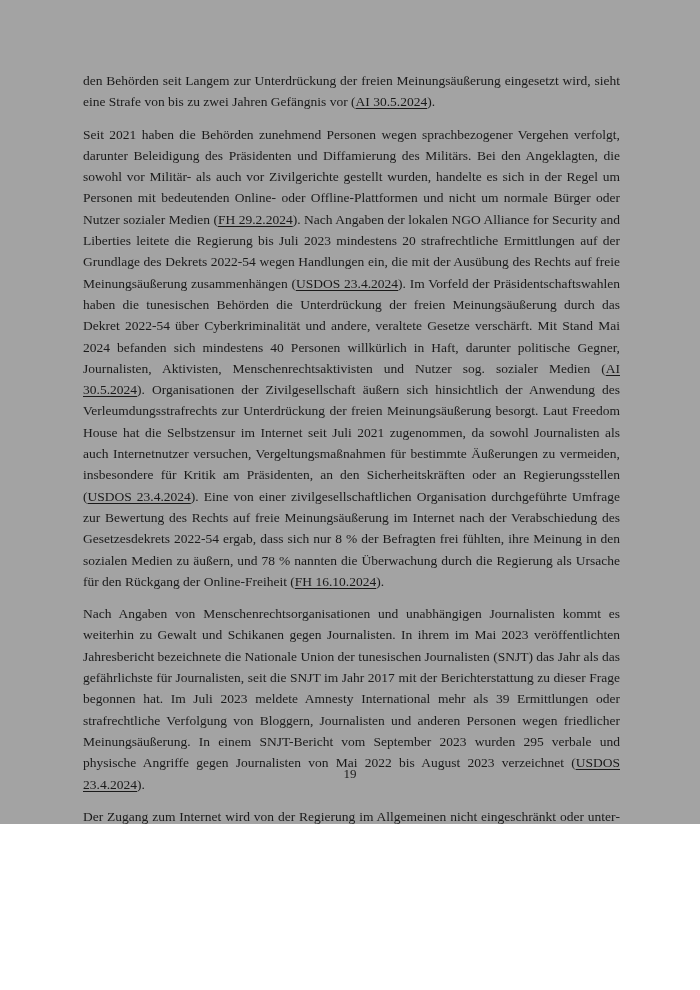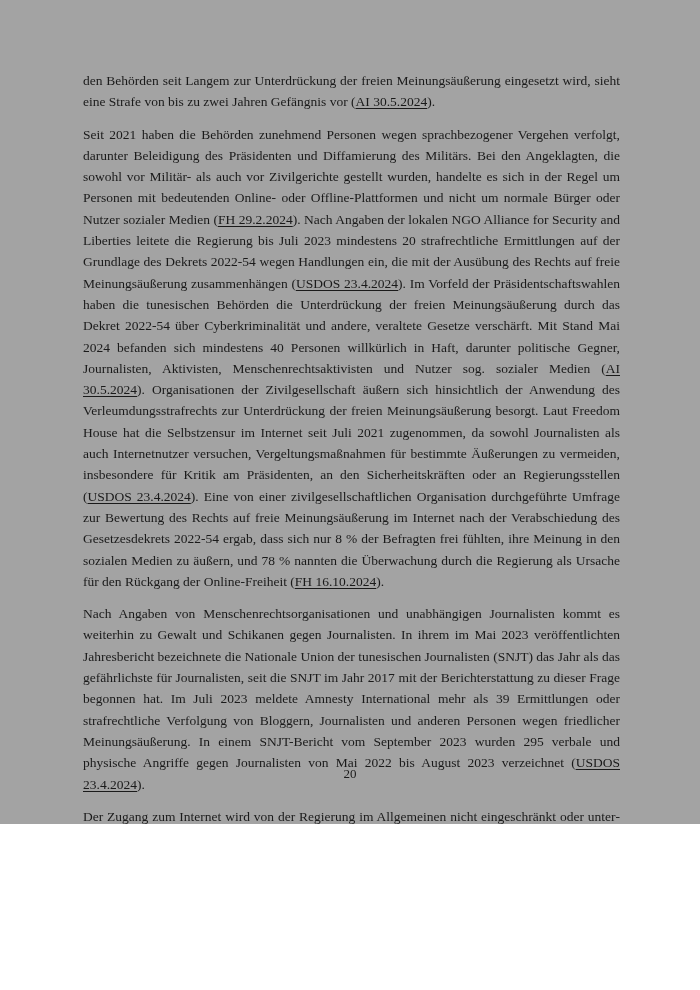--- a/index.html
+++ b/index.html
@@ -50,15 +50,15 @@
 <body>
 
 <div class="page">
   <main class="text-column">
       <p class="para"><span>den Behörden seit Langem zur Unterdrückung der freien Meinungsäußerung eingesetzt wird, sieht eine Strafe von bis zu zwei Jahren Gefängnis vor (</span><a class="citation">AI 30.5.2024</a><span>).</span></p>
       <p class="para"><span>Seit 2021 haben die Behörden zunehmend Personen wegen sprachbezogener Vergehen ver­folgt, darunter Beleidigung des Präsidenten und Diffamierung des Militärs. Bei den Angeklagten, die sowohl vor Militär- als auch vor Zivilgerichte gestellt wurden, handelte es sich in der Regel um Personen mit bedeutenden Online- oder Offline-Plattformen und nicht um normale Bür­ger oder Nutzer sozialer Medien (</span><a class="citation">FH 29.2.2024</a><span>). Nach Angaben der lokalen NGO Alliance for Security and Liberties leitete die Regierung bis Juli 2023 mindestens 20 strafrechtliche Ermitt­lungen auf der Grundlage des Dekrets 2022-54 wegen Handlungen ein, die mit der Ausübung des Rechts auf freie Meinungsäußerung zusammenhängen (</span><a class="citation">USDOS 23.4.2024</a><span>). Im Vorfeld der Präsidentschaftswahlen haben die tunesischen Behörden die Unterdrückung der freien Meinungsäußerung durch das Dekret 2022-54 über Cyberkriminalität und andere, veraltete Ge­setze verschärft. Mit Stand Mai 2024 befanden sich mindestens 40 Personen willkürlich in Haft, darunter politische Gegner, Journalisten, Aktivisten, Menschenrechtsaktivisten und Nutzer sog. sozialer Medien (</span><a class="citation">AI 30.5.2024</a><span>). Organisationen der Zivilgesellschaft äußern sich hinsichtlich der Anwendung des Verleumdungsstrafrechts zur Unterdrückung der freien Meinungsäußerung besorgt. Laut Freedom House hat die Selbstzensur im Internet seit Juli 2021 zugenommen, da sowohl Journalisten als auch Internetnutzer versuchen, Vergeltungsmaßnahmen für bestimmte Äußerungen zu vermeiden, insbesondere für Kritik am Präsidenten, an den Sicherheitskräften oder an Regierungsstellen (</span><a class="citation">USDOS 23.4.2024</a><span>). Eine von einer zivilgesellschaftlichen Organisa­tion durchgeführte Umfrage zur Bewertung des Rechts auf freie Meinungsäußerung im Internet nach der Verabschiedung des Gesetzesdekrets 2022-54 ergab, dass sich nur 8 % der Befragten frei fühlten, ihre Meinung in den sozialen Medien zu äußern, und 78 % nannten die Überwachung durch die Regierung als Ursache für den Rückgang der Online-Freiheit (</span><a class="citation">FH 16.10.2024</a><span>).</span></p>
       <p class="para"><span>Nach Angaben von Menschenrechtsorganisationen und unabhängigen Journalisten kommt es weiterhin zu Gewalt und Schikanen gegen Journalisten. In ihrem im Mai 2023 veröffentlichten Jahresbericht bezeichnete die Nationale Union der tunesischen Journalisten (SNJT) das Jahr als das gefährlichste für Journalisten, seit die SNJT im Jahr 2017 mit der Berichterstattung zu dieser Frage begonnen hat. Im Juli 2023 meldete Amnesty International mehr als 39 Ermittlungen oder strafrechtliche Verfolgung von Bloggern, Journalisten und anderen Personen wegen friedlicher Meinungsäußerung. In einem SNJT-Bericht vom September 2023 wurden 295 verbale und physische Angriffe gegen Journalisten von Mai 2022 bis August 2023 verzeichnet (</span><a class="citation">USDOS 23.4.2024</a><span>).</span></p>
       <p class="para"><span>Der Zugang zum Internet wird von der Regierung im Allgemeinen nicht eingeschränkt oder unter­brochen, obwohl es laut Freedom House einige Zugangshindernisse, inhaltliche Einschränkun­gen und Verstöße gegen die Nutzerrechte gibt. Die NGO berichtet, dass Regierungsbehörden und verschiedene andere Stellen manchmal versuchen, Online-Inhalte zu entfernen (</span><a class="citation">USDOS 23.4.2024</a><span>).</span></p>
     </main>
   <footer class="page-footer">
-    <span>20</span>
+    <span>19</span>
   </footer>
 </div>
 
 </body></html>

